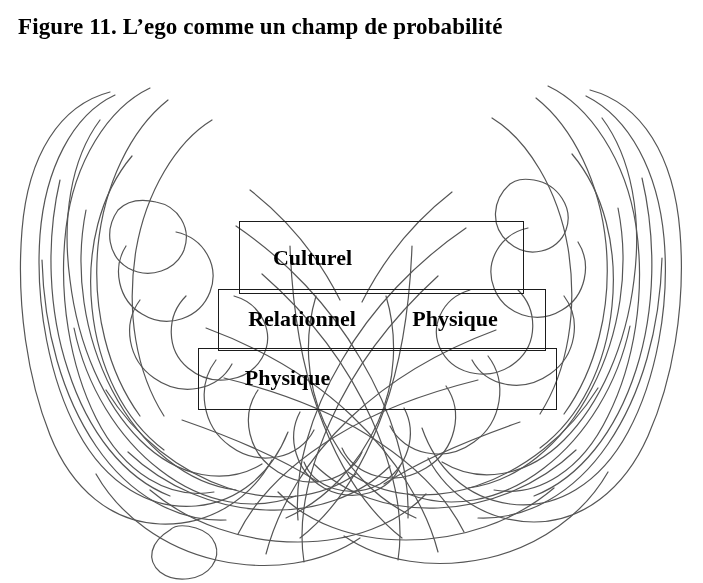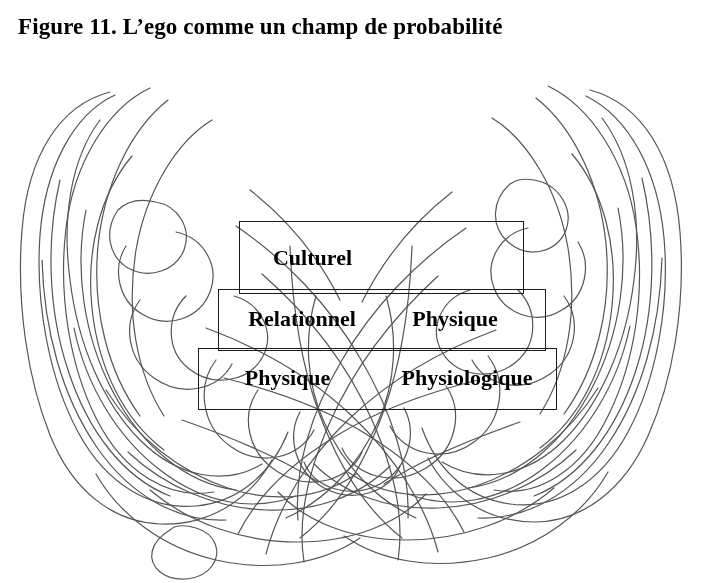--- a/index.html
+++ b/index.html
@@ -152,16 +152,15 @@
 
   <div id="boxes-layer">
     <div id="box-row-0" class="concept-box"></div>
     <div id="box-row-1" class="concept-box"></div>
     <div id="box-row-2" class="concept-box"></div>
 
     <div id="label-culturel" class="concept-label">Culturel</div>
     <div id="label-relationnel" class="concept-label">Relationnel</div>
     <div id="label-affectif" class="concept-label">Physique</div>
     <div id="label-physique" class="concept-label">Physique</div>
-    <div id="label-physiologique" class="concept-label">Physiologique</div>
   </div>
 
 </div>
 
 </body></html>

